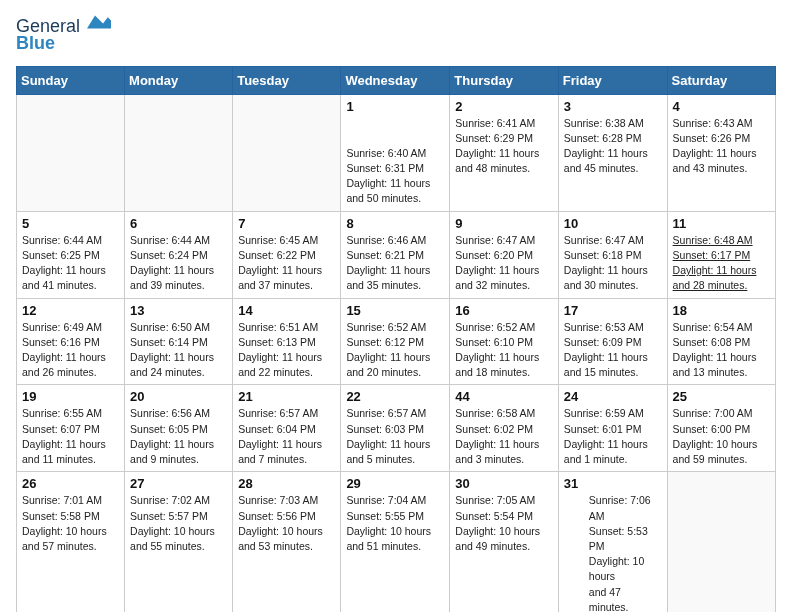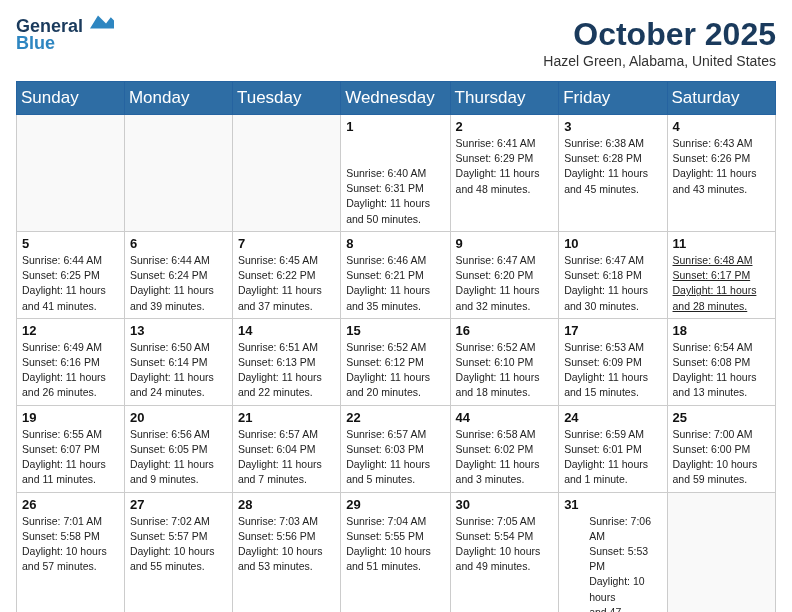--- a/index.html
+++ b/index.html
@@ -15,21 +15,21 @@
       justify-content: space-between;
       align-items: flex-start;
       margin-bottom: 12px;
     }
     .logo {
       display: flex;
       align-items: center;
     }
     .logo-text {
       font-size: 18px;
-      font-weight: bold;
+      font-weight: normal;
       color: #1a3a5c;
       line-height: 1.1;
     }
     .logo-icon {
       width: 24px;
       height: 20px;
       margin-left: 2px;
       margin-top: -4px;
     }
     .title-block {
@@ -45,22 +45,22 @@
       color: #333;
     }
     .calendar {
       width: 100%;
       border-collapse: collapse;
       border: 1px solid #ccc;
     }
     .calendar th {
       background-color: #2e6da4;
       color: #fff;
-      font-size: 17px;
-      font-weight: normal;
+      font-size: 13px;
+      font-weight: bold;
       padding: 6px 4px;
       text-align: left;
       border: 1px solid #2563a0;
     }
     .calendar td {
       vertical-align: top;
       padding: 4px 5px;
       border: 1px solid #ccc;
       font-size: 10.5px;
       color: #222;
@@ -92,24 +92,20 @@
       <div style="display:flex;align-items:center;">
         <span class="logo-text">General
           <svg class="logo-icon" viewBox="0 0 30 24" fill="#2e86c1" xmlns="http://www.w3.org/2000/svg">
             <polygon points="0,20 10,4 20,14 26,6 30,10 30,20" fill="#2e86c1"></polygon>
           </svg>
         </span>
       </div>
       <div style="font-size:18px;font-weight:bold;color:#2e86c1;margin-top:-4px;">Blue</div>
     </div>
   </div>
-  <div class="title-block">
-    <div class="month-title">October 2025</div>
-    <div class="location">Hazel Green, Alabama, United States</div>
-  </div>
 </div>
 
 <table class="calendar">
   <thead>
     <tr id="weekday-header">
         <th>Sunday</th>
         <th>Monday</th>
         <th>Tuesday</th>
         <th>Wednesday</th>
         <th>Thursday</th>

